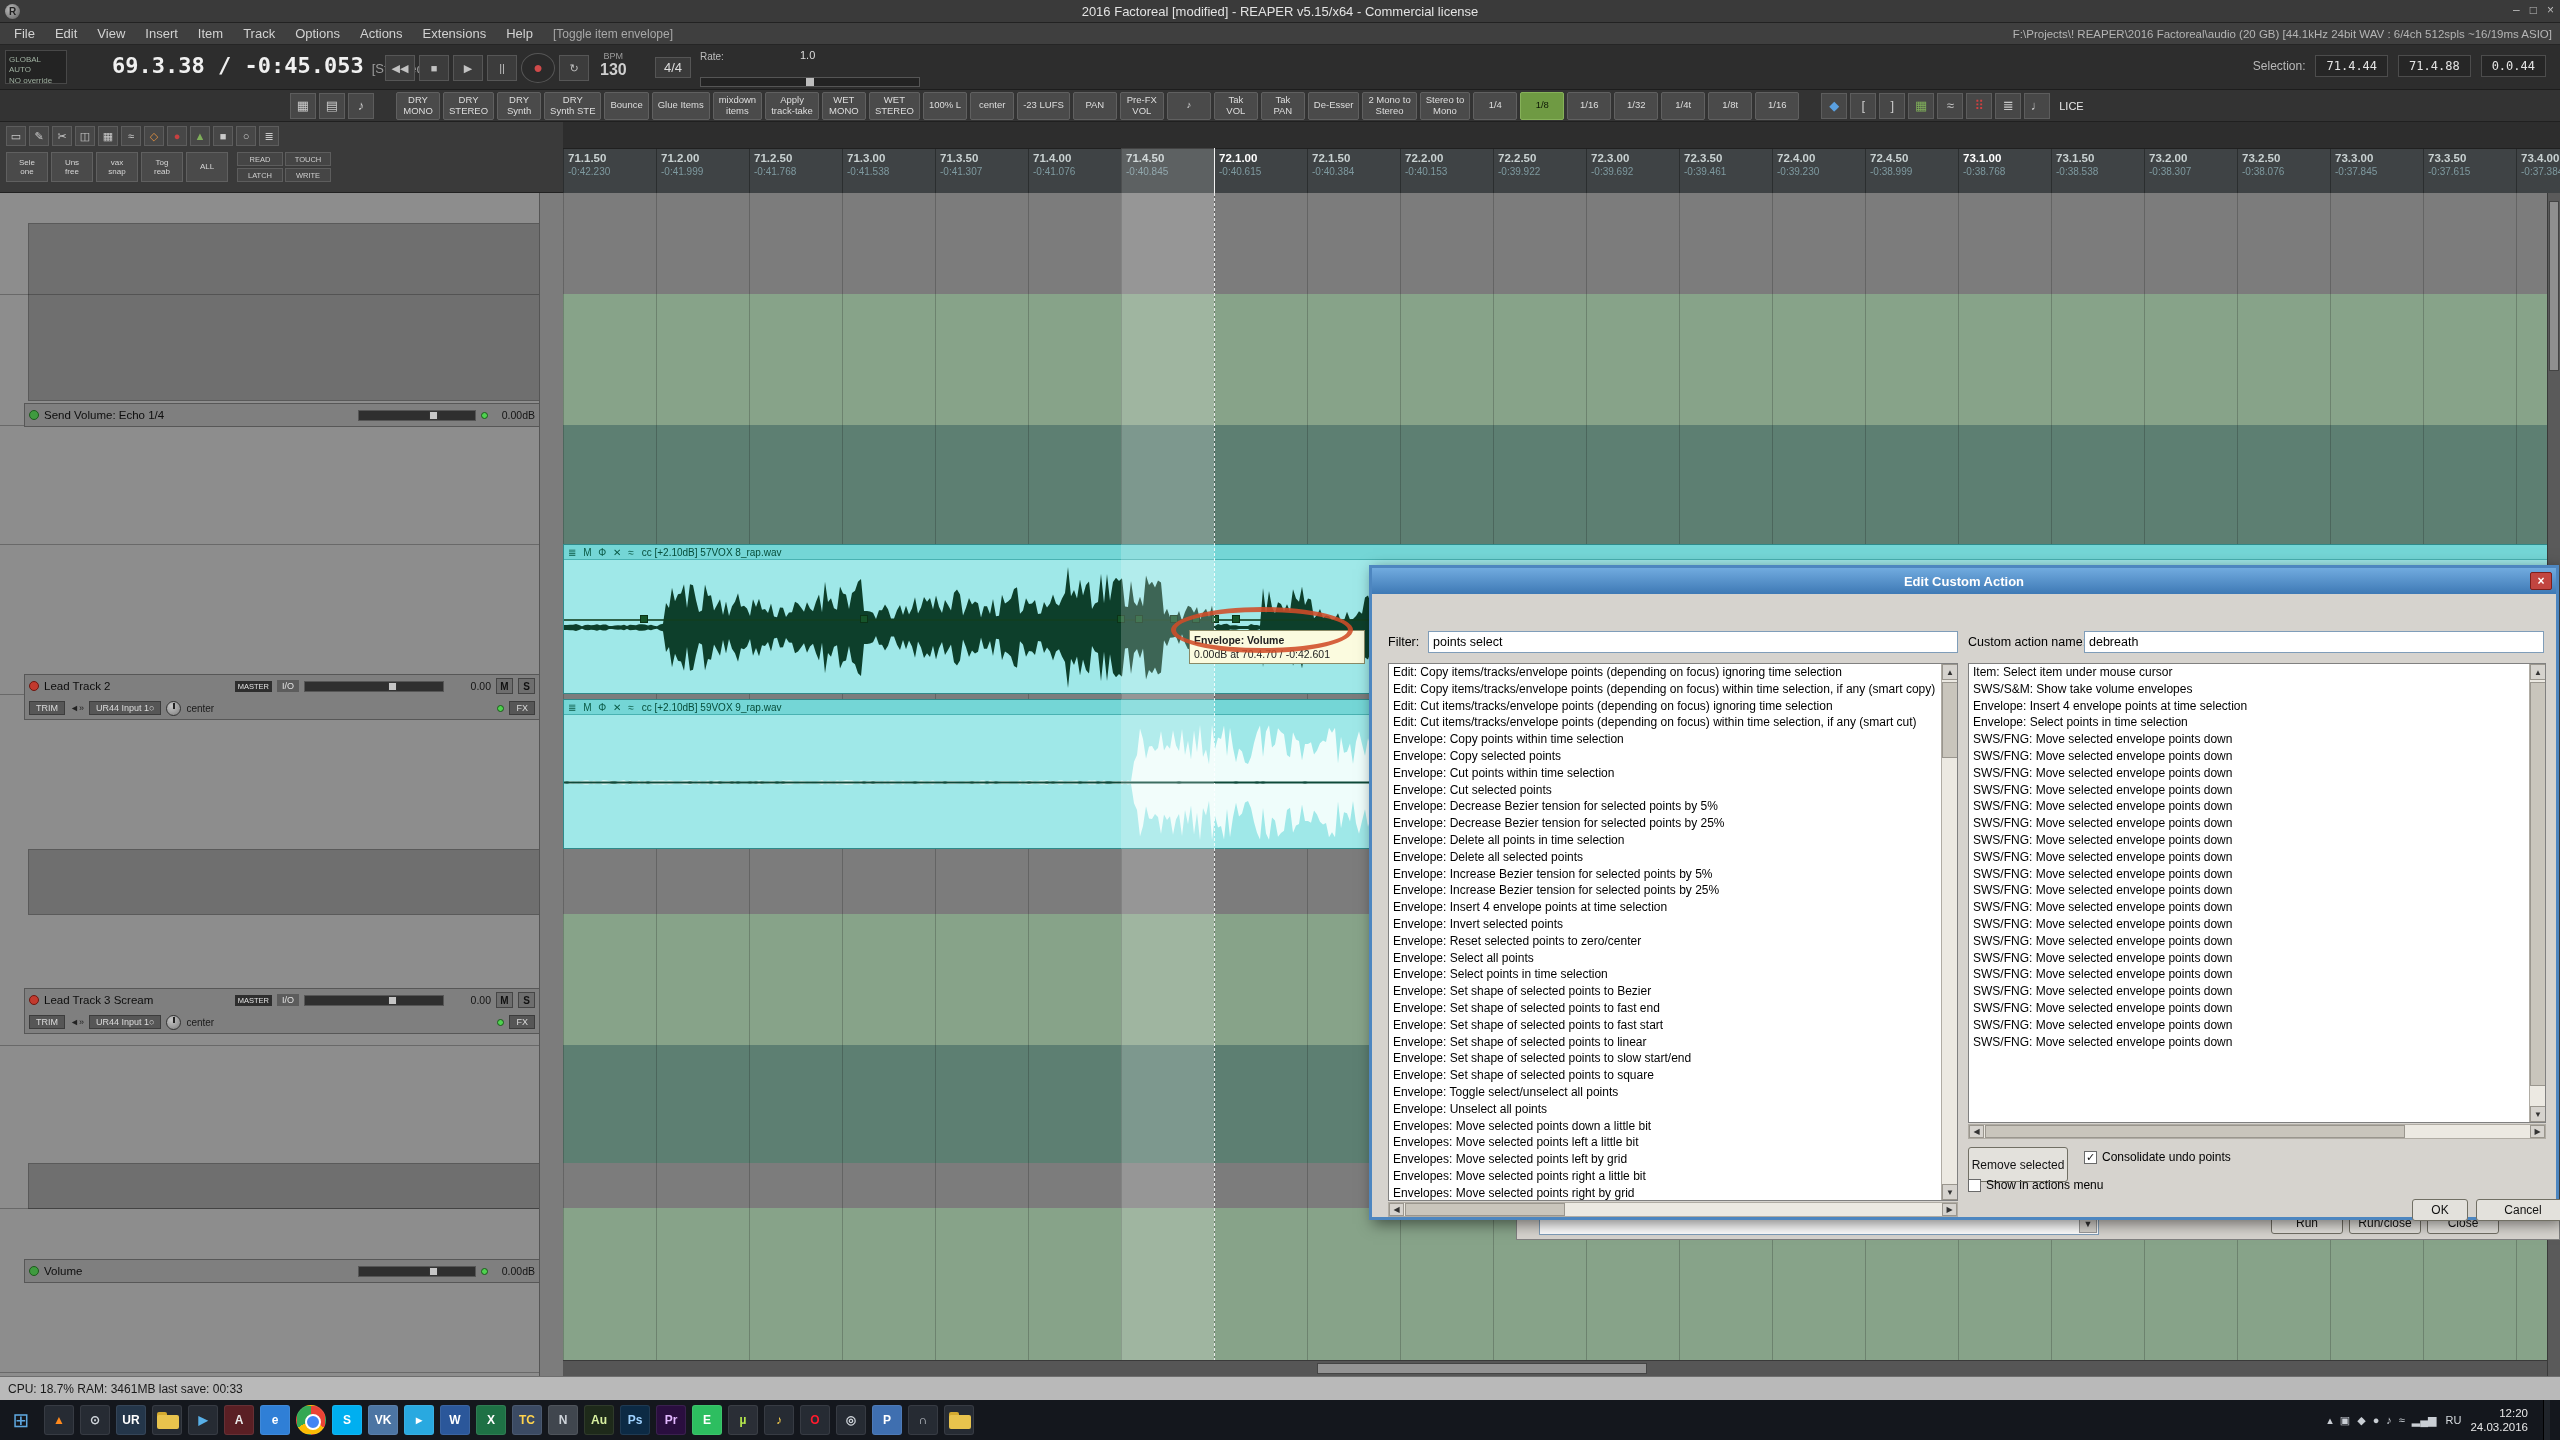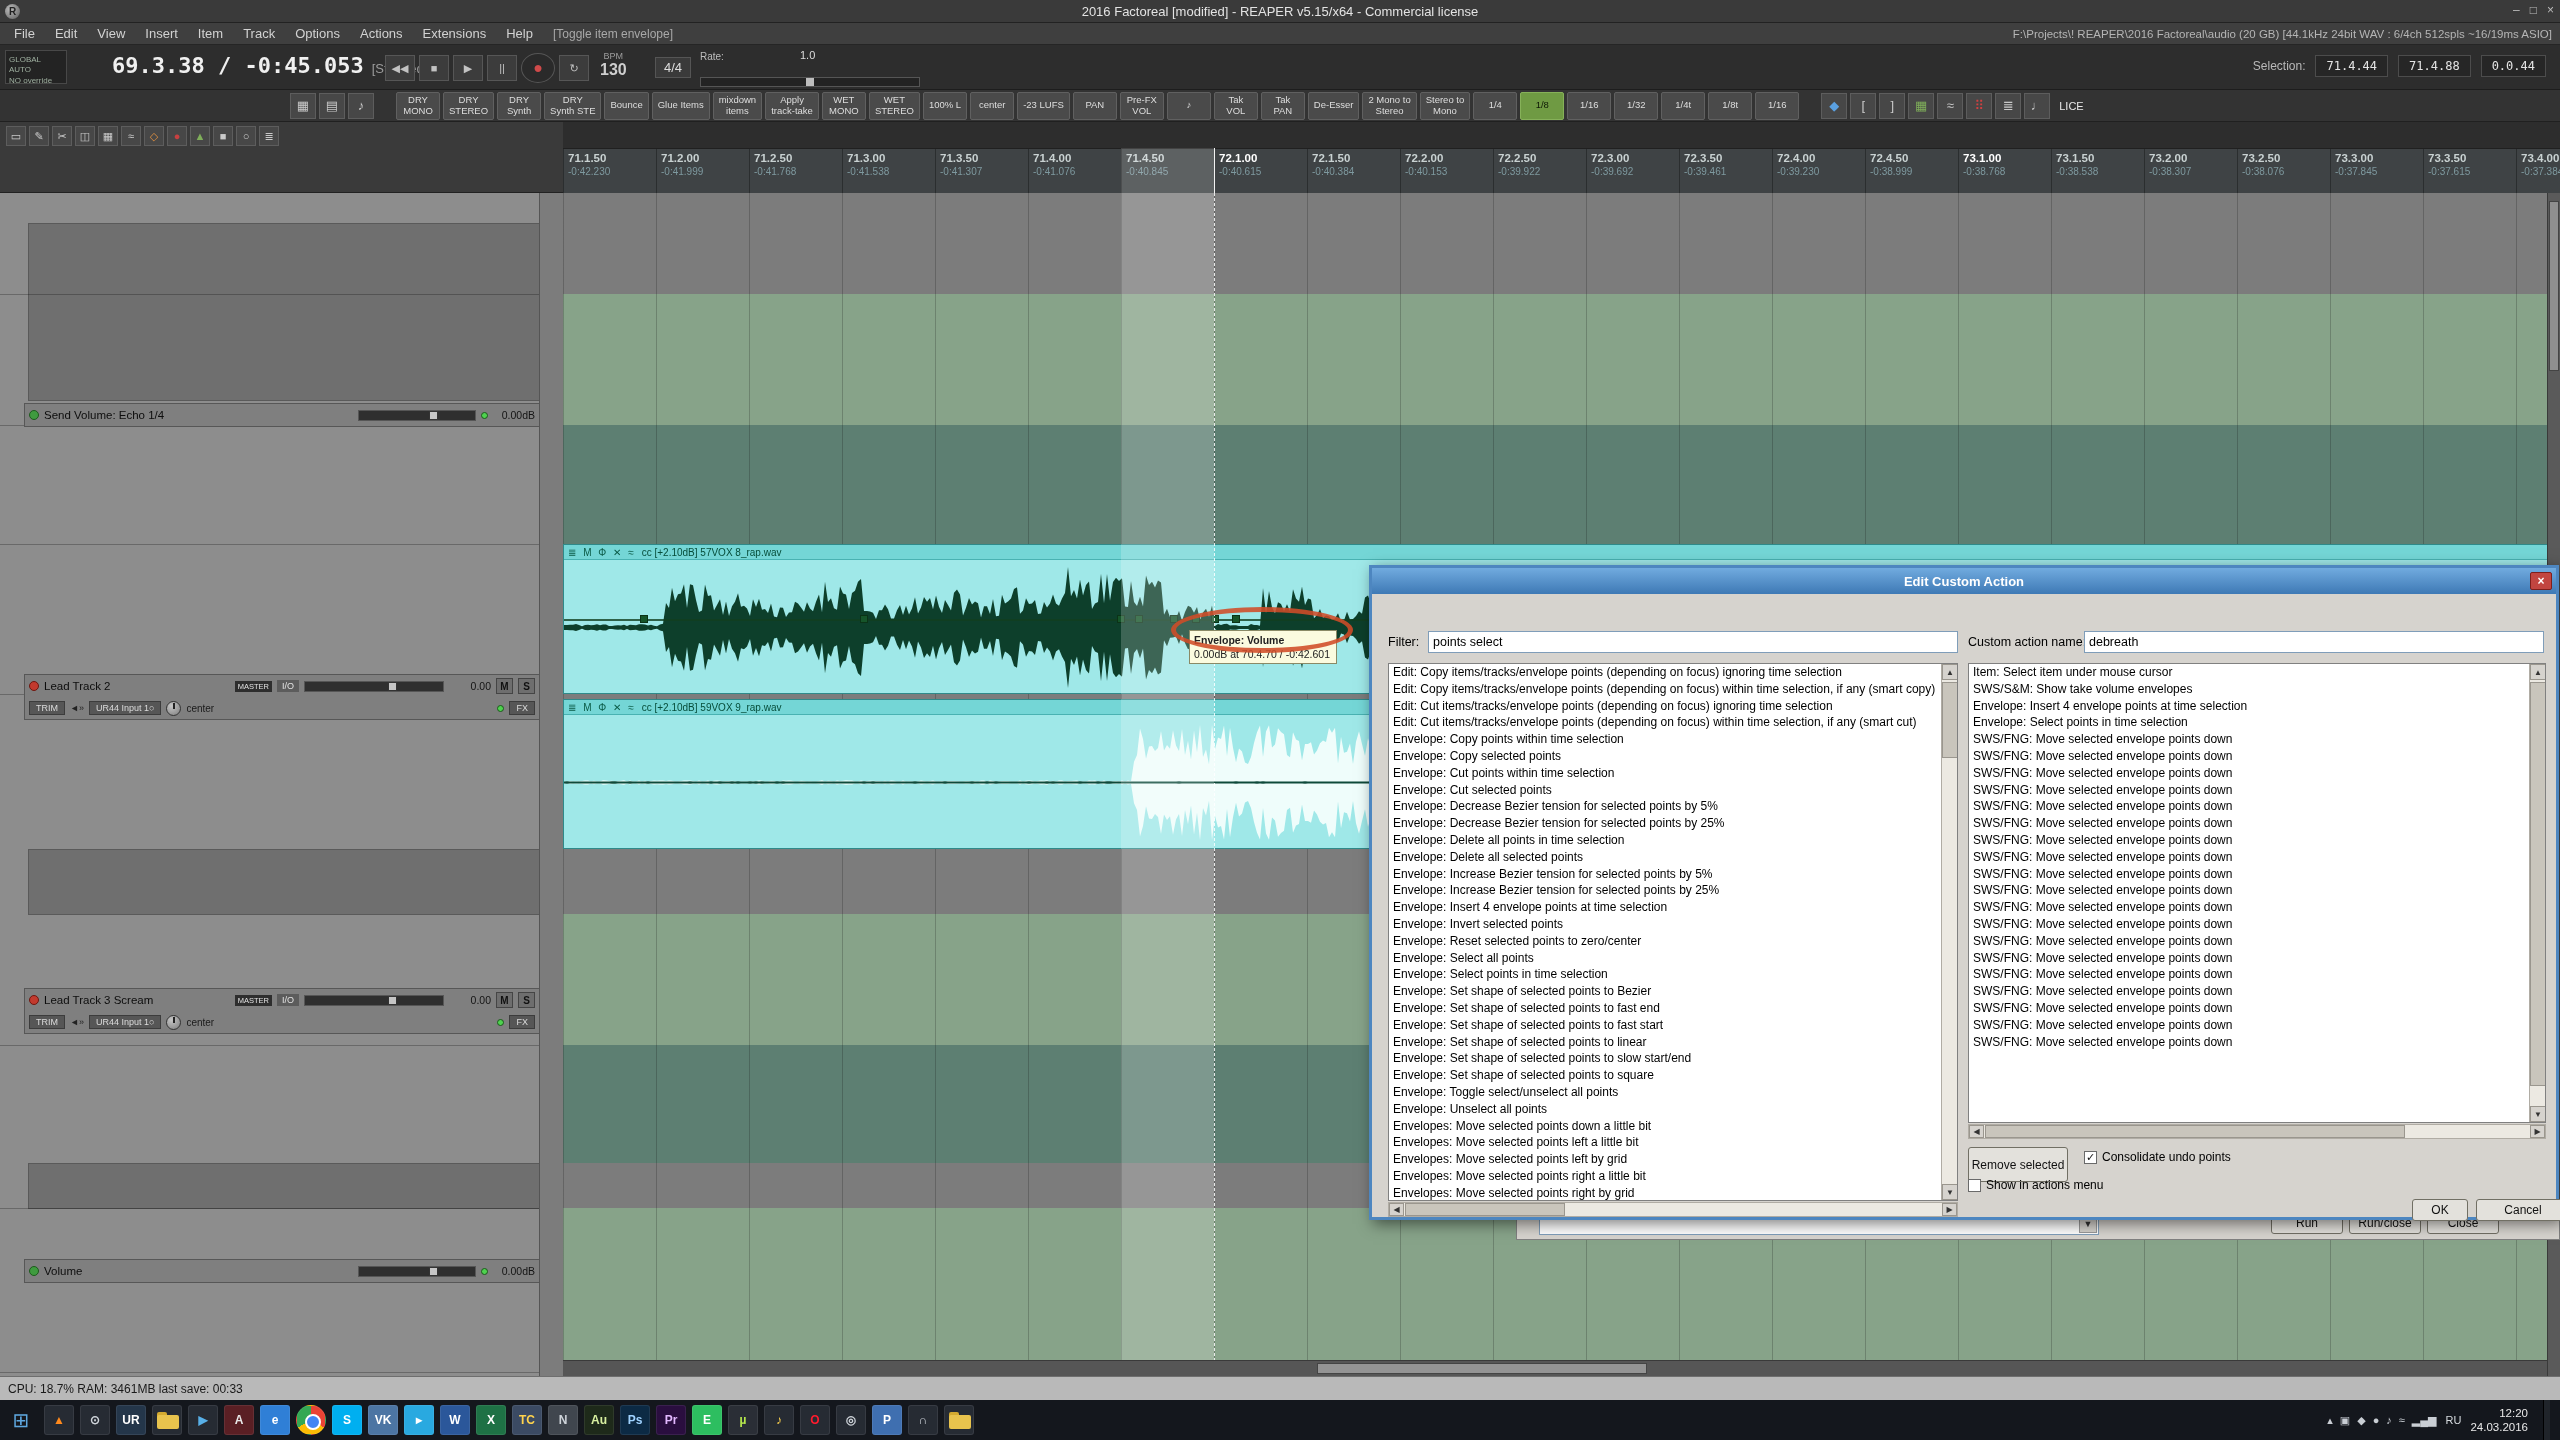--- a/index.html
+++ b/index.html
@@ -107,21 +107,21 @@
   .cursor-line{position:absolute;left:651px;top:0;bottom:0;width:0;border-left:1px dashed rgba(255,255,255,.85);z-index:4}
   .aitem{position:absolute;left:0;width:1997px;height:150px;background:#9fe8e8;border:1px solid #2f8a8a;z-index:2}
   .item-head{height:15px;background:#74d6d6;border-bottom:1px solid #49b2b2;display:flex;align-items:center;gap:6px;
     padding:0 4px;font-size:10px;color:#064d3a;white-space:nowrap}
   .item-icons{letter-spacing:2px;color:#0a5a46}
   .aitem svg{position:absolute;left:0;top:16px;width:1997px;height:133px}
   .env-line{position:absolute;left:0;right:0;top:74px;height:2px;background:#123f1f;opacity:.8;z-index:3}
   .env-pt{position:absolute;top:70px;width:8px;height:8px;background:#16552a;border:1px solid #0b3317;z-index:4}
   .annot-ellipse{position:absolute;left:608px;top:414px;width:182px;height:46px;border:5px solid rgba(208,76,40,.88);
     border-radius:50%;z-index:9}
-  .tooltip{position:absolute;left:626px;top:437px;width:148px;background:#fbfbdf;border:1px solid #8a8a66;z-index:8;
+  .tooltip{position:absolute;left:626px;top:437px;width:176px;background:#fbfbdf;border:1px solid #8a8a66;z-index:8;
     font-size:10.5px;color:#222;padding:2px 4px;line-height:1.35}
   .tooltip .l1{font-weight:bold}
   .arr-vscroll{position:absolute;right:0;top:0;width:13px;height:100%;background:#5a5a5a;border-left:1px solid #3a3a3a;z-index:5}
   .arr-vscroll i{position:absolute;left:1px;top:8px;width:10px;height:170px;background:#8f8f8f;border:1px solid #444}
   .arr-hscroll{position:absolute;left:0;right:13px;bottom:0;height:16px;background:#565656;border-top:1px solid #3a3a3a;z-index:5}
   .arr-hscroll i{position:absolute;left:38%;top:2px;width:330px;height:11px;background:#949494;border:1px solid #444}
   
   .bg-strip{position:absolute;left:1516px;top:1200px;width:1044px;height:40px;background:#d6d3ce;
     border:1px solid #7f7f7f;z-index:25}
   .bg-combo{position:absolute;left:22px;top:12px;width:560px;height:22px;background:#fff;border:1px solid #7f9db9}
@@ -367,20 +367,41 @@
         <div class="tile">
           <span>■</span>
         </div>
         <div class="tile">
           <span>○</span>
         </div>
         <div class="tile">
           <span>≣</span>
         </div>
       </div>
+    <div class="pt-row2">
+      <div style="display:flex;gap:3px">
+
+      <div class="pbtn">Sele
+one</div>
+          <div class="pbtn">Uns
+free</div>
+          <div class="pbtn">vax
+snap</div>
+          <div class="pbtn">Tog
+reab</div>
+          <div class="pbtn">ALL</div>
+        </div>
+      <div class="auto-grid">
+
+      <div class="abtn">READ</div>
+          <div class="abtn">TOUCH</div>
+          <div class="abtn">LATCH</div>
+          <div class="abtn">WRITE</div>
+        </div>
+    </div>
   </div>
 
   <div class="ruler-zone">
     <div class="ruler">
 
         <div class="rcell">
           <span class="bar">71.1.50</span>
           <span class="tm">-0:42.230</span>
         </div>
 

